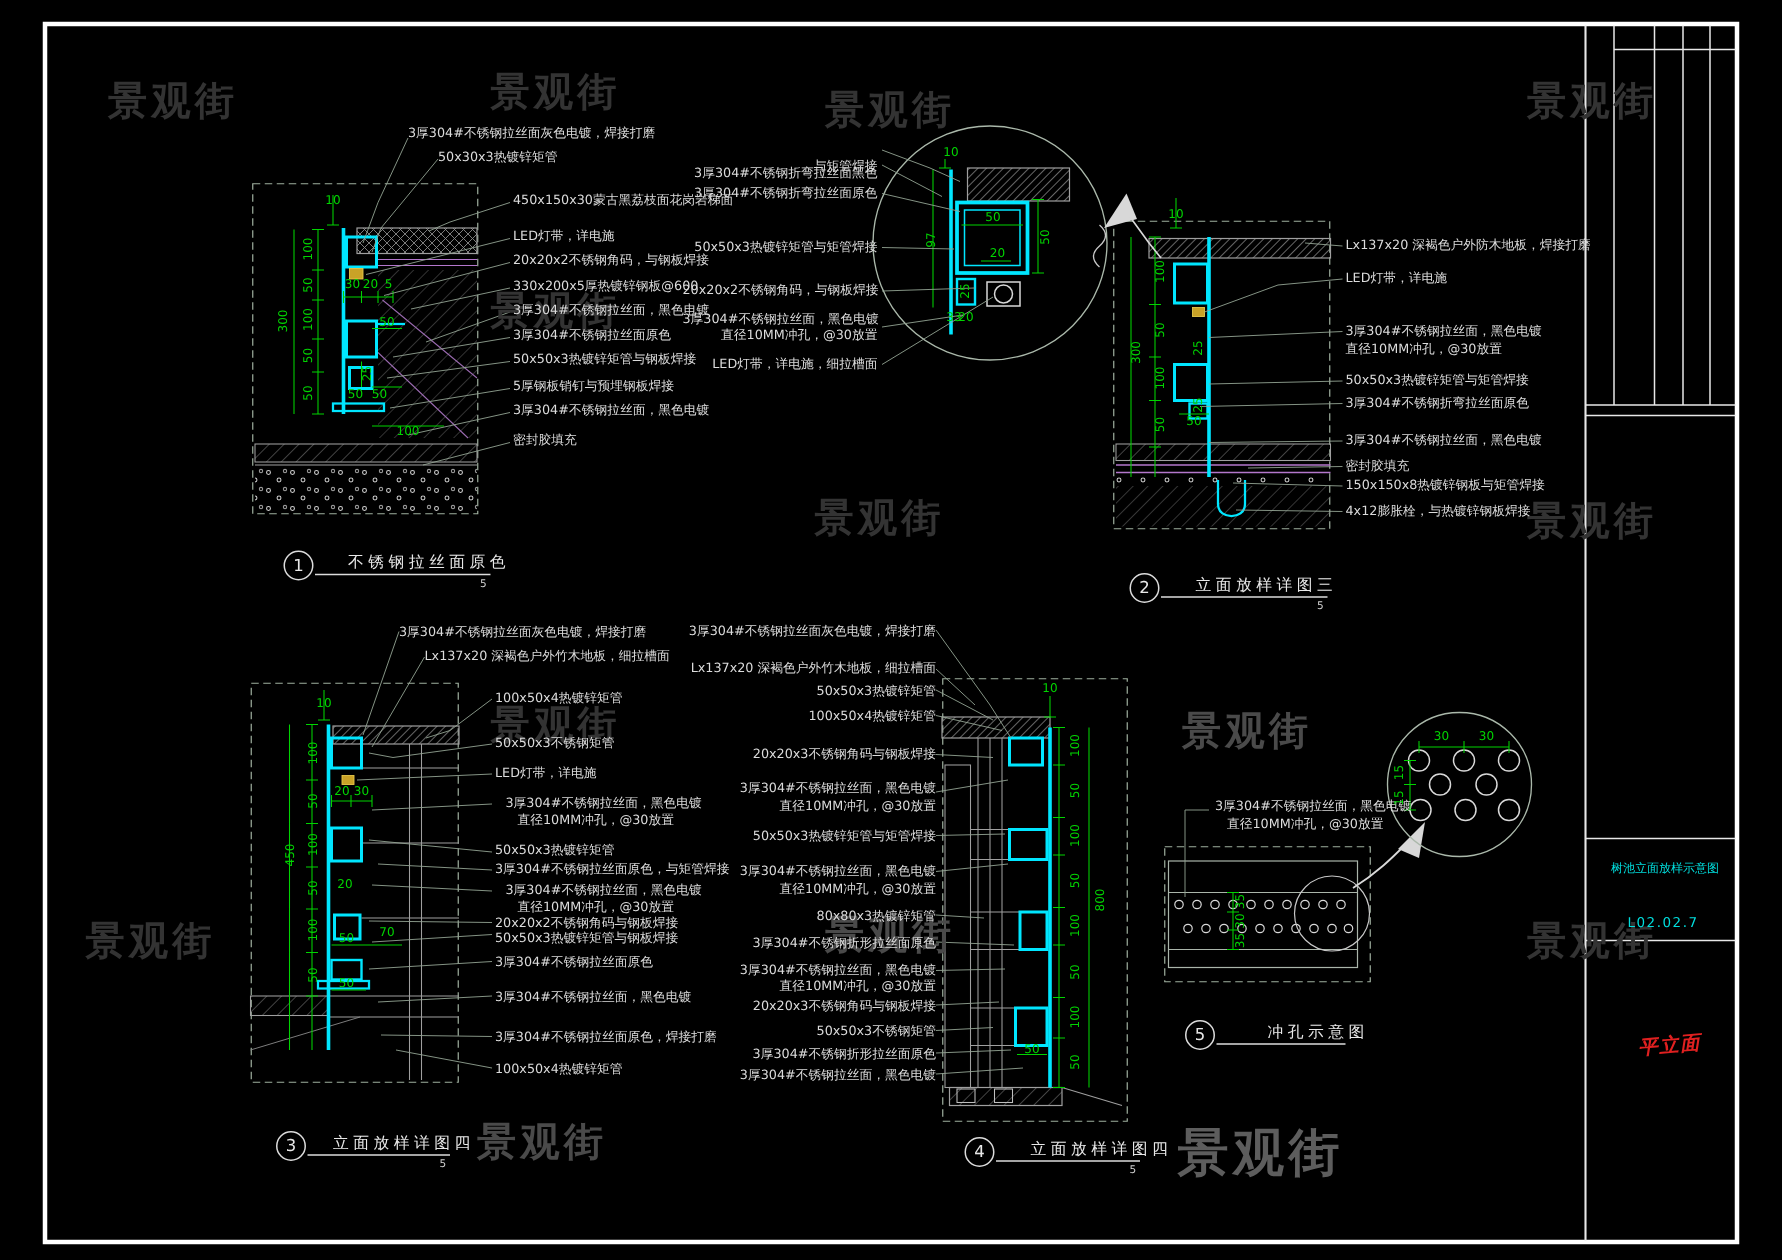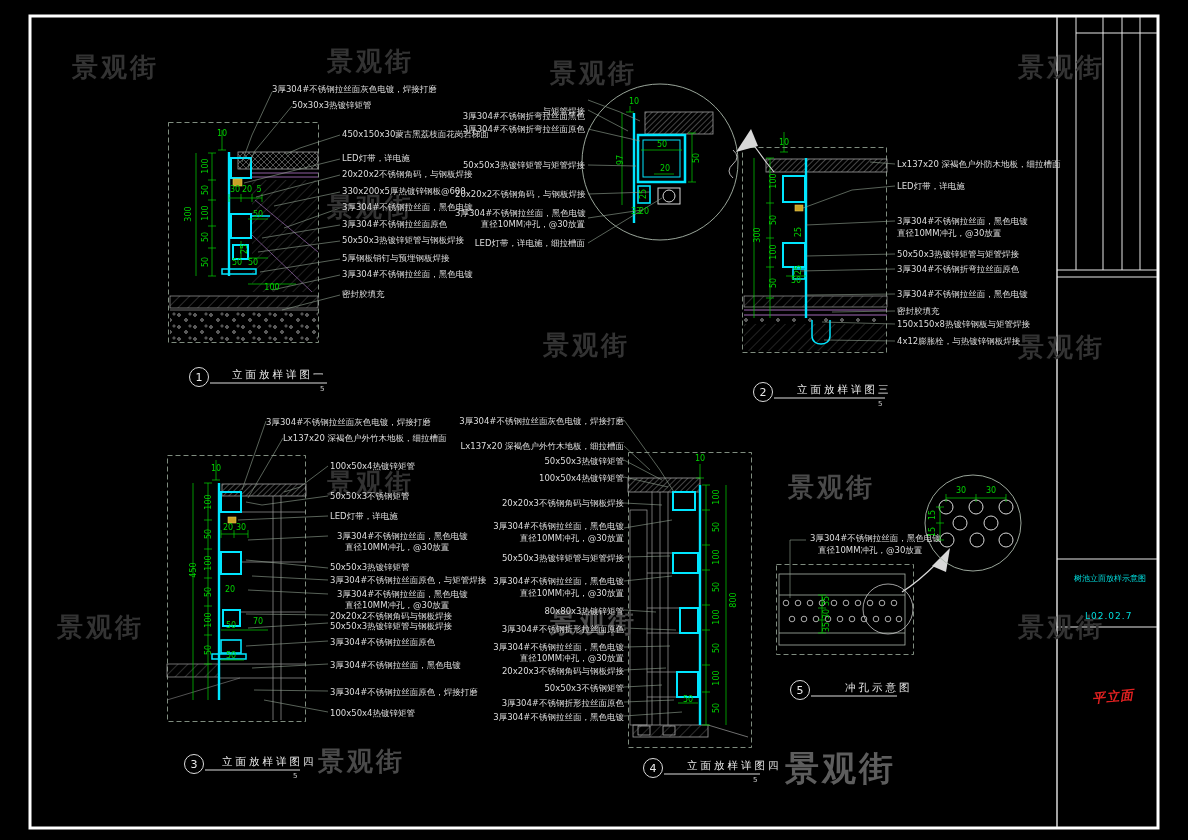--- a/index.html
+++ b/index.html
@@ -310,21 +310,21 @@
 
 <span class="dim" style="left:634px;top:102px">10</span>
 <span class="dim" style="left:662px;top:145px">50</span>
 <span class="dim v" style="left:621px;top:160px">97</span>
 <span class="dim v" style="left:697px;top:158px">50</span>
 <span class="dim" style="left:665px;top:169px">20</span>
 <span class="dim v" style="left:644px;top:194px">25</span>
 <span class="dim" style="left:644px;top:212px">20</span>
 <span class="dim" style="left:636px;top:212px">33</span>
 
-<span class="lbl" style="left:897px;top:159px">Lx137x20 深褐色户外防木地板，细拉槽面</span>
+<span class="lbl" style="left:897px;top:159px">Lx137x20 深褐色户外防木地板，焊接打磨</span>
 <span class="lbl" style="left:897px;top:181px">LED灯带，详电施</span>
 <span class="lbl" style="left:897px;top:216px">3厚304#不锈钢拉丝面，黑色电镀</span>
 <span class="lbl" style="left:897px;top:228px">直径10MM冲孔，@30放置</span>
 <span class="lbl" style="left:897px;top:249px">50x50x3热镀锌矩管与矩管焊接</span>
 <span class="lbl" style="left:897px;top:264px">3厚304#不锈钢折弯拉丝面原色</span>
 <span class="lbl" style="left:897px;top:289px">3厚304#不锈钢拉丝面，黑色电镀</span>
 <span class="lbl" style="left:897px;top:306px">密封胶填充</span>
 <span class="lbl" style="left:897px;top:319px">150x150x8热镀锌钢板与矩管焊接</span>
 <span class="lbl" style="left:897px;top:336px">4x12膨胀栓，与热镀锌钢板焊接</span>
 
@@ -406,21 +406,21 @@
 <span class="lbl" style="left:818px;top:545px">直径10MM冲孔，@30放置</span>
 <span class="dim v" style="left:827px;top:601px">35</span>
 <span class="dim v" style="left:827px;top:614px">30</span>
 <span class="dim v" style="left:827px;top:627px">35</span>
 <span class="dim" style="left:961px;top:491px">30</span>
 <span class="dim" style="left:991px;top:491px">30</span>
 <span class="dim v" style="left:933px;top:515px">15</span>
 <span class="dim v" style="left:933px;top:532px">15</span>
 
 <span class="tnum" style="left:199px;top:377px">1</span>
-<span class="ttl" style="left:232px;top:368px">立面放样详图一</span>
+<span class="ttl" style="left:232px;top:368px">不锈钢拉丝面原色</span>
 <span class="tscale" style="left:320px;top:385px">5</span>
 <span class="tnum" style="left:763px;top:392px">2</span>
 <span class="ttl" style="left:797px;top:383px">立面放样详图三</span>
 <span class="tscale" style="left:878px;top:400px">5</span>
 <span class="tnum" style="left:194px;top:764px">3</span>
 <span class="ttl" style="left:222px;top:755px">立面放样详图四</span>
 <span class="tscale" style="left:293px;top:772px">5</span>
 <span class="tnum" style="left:653px;top:768px">4</span>
 <span class="ttl" style="left:687px;top:759px">立面放样详图四</span>
 <span class="tscale" style="left:753px;top:776px">5</span>

